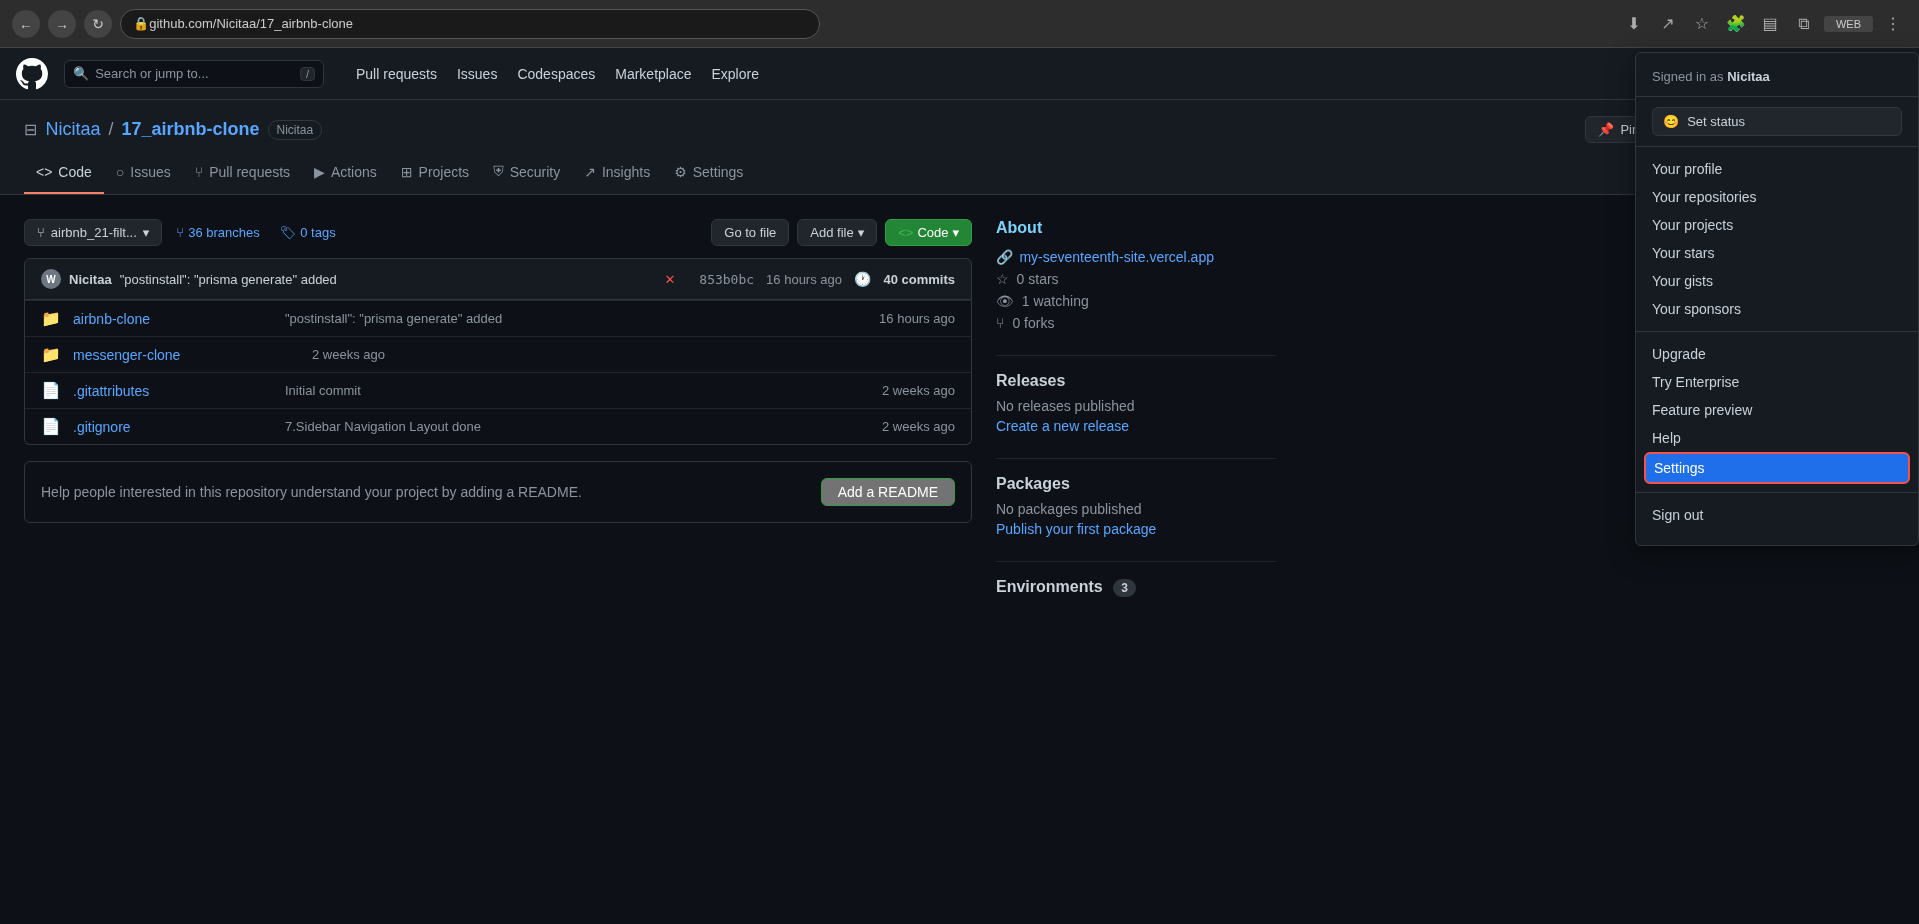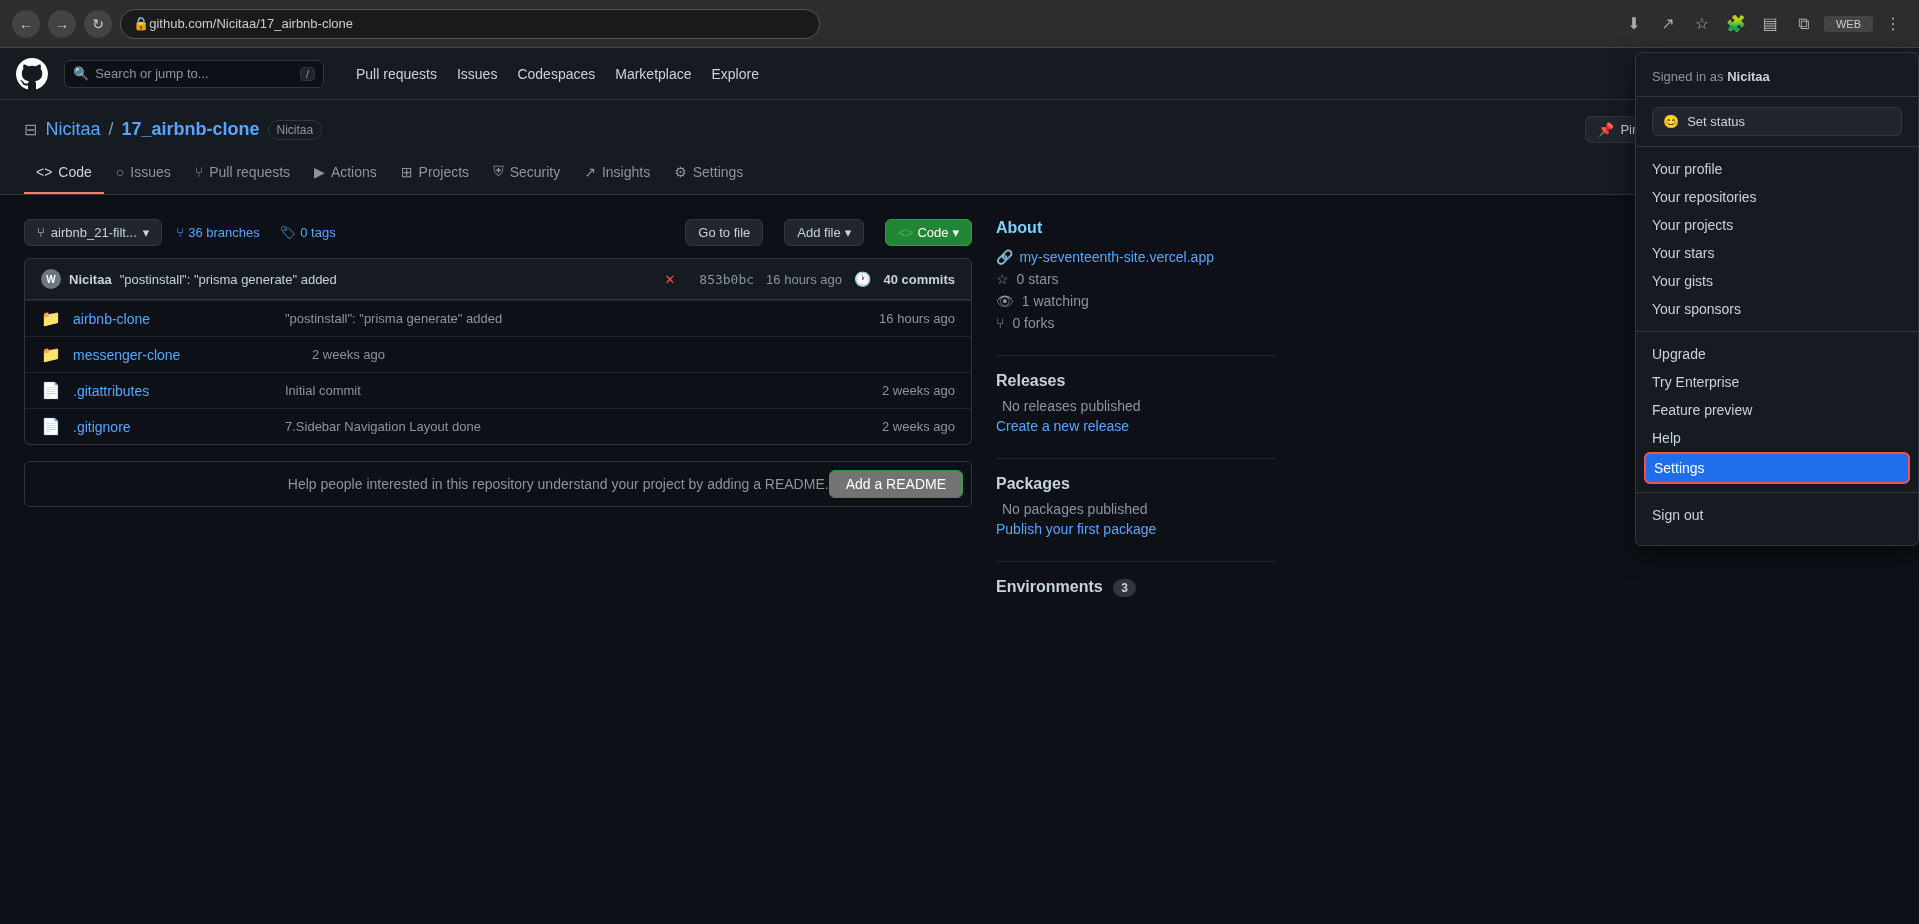--- a/index.html
+++ b/index.html
@@ -234,21 +234,21 @@
     }
     .tag-link {
       color: #58a6ff;
       text-decoration: none;
       font-size: 13px;
       padding: 5px 6px;
       display: flex; align-items: center; gap: 4px;
     }
     .branch-bar-right {
       margin-left: auto;
-      display: flex; gap: 21px;
+      display: flex; gap: 8px;
     }
     .goto-file-btn, .add-file-btn {
       background: #21262d;
       border: 1px solid #30363d;
       border-radius: 6px;
       color: #c9d1d9;
       padding: 5px 12px;
       font-size: 13px;
       cursor: pointer;
       display: flex; align-items: center; gap: 4px;
@@ -305,23 +305,23 @@
     .file-icon { color: #8b949e; font-size: 16px; width: 20px; text-align: center; }
     .file-name { color: #58a6ff; font-size: 14px; width: 200px; cursor: pointer; }
     .file-commit { color: #8b949e; font-size: 13px; flex: 1; }
     .file-time { color: #8b949e; font-size: 13px; text-align: right; min-width: 100px; }
 
     
     .readme-box {
       background: #0d1117;
       border: 1px solid #30363d;
       border-radius: 6px;
-      padding: 8px;
+      padding: 16px;
       margin-top: 16px;
-      display: flex; align-items: center; justify-content: flex-end;
+      display: flex; align-items: center; justify-content: space-between;
     }
     .readme-text { color: #8b949e; font-size: 14px; }
     .add-readme-btn {
       background: #737373;
       border: 1px solid #2ea043;
       border-radius: 6px;
       color: #fff;
       padding: 5px 16px;
       font-size: 14px;
       cursor: pointer;
@@ -334,21 +334,21 @@
       flex-shrink: 0;
       padding-top: 0;
     }
     .about-section { margin-bottom: 24px; }
     .about-title { font-size: 16px; font-weight: 600; color: #7dd3fc; margin-bottom: 12px; }
     .about-link { color: #58a6ff; text-decoration: none; font-size: 14px; display: flex; align-items: center; gap: 6px; }
     .about-stat { display: flex; align-items: center; gap: 8px; color: #8b949e; font-size: 14px; margin: 6px 0; }
     .about-stat-icon { font-size: 14px; }
     .sidebar-divider { border: none; border-top: 1px solid #21262d; margin: 16px 0; }
     .sidebar-section-title { font-size: 16px; font-weight: 600; color: #c9d1d9; margin-bottom: 8px; }
-    .releases-none { color: #8b949e; font-size: 14px; margin-left: 6px; }
+    .releases-none { color: #8b949e; font-size: 14px; }
     .release-link { color: #58a6ff; font-size: 14px; text-decoration: none; display: block; margin-top: 4px; }
 
     
     .dropdown-overlay {
       position: fixed;
       top: 52px; 
       right: 0;
       width: 284px;
       background: #161b22;
       border: 1px solid #30363d;

